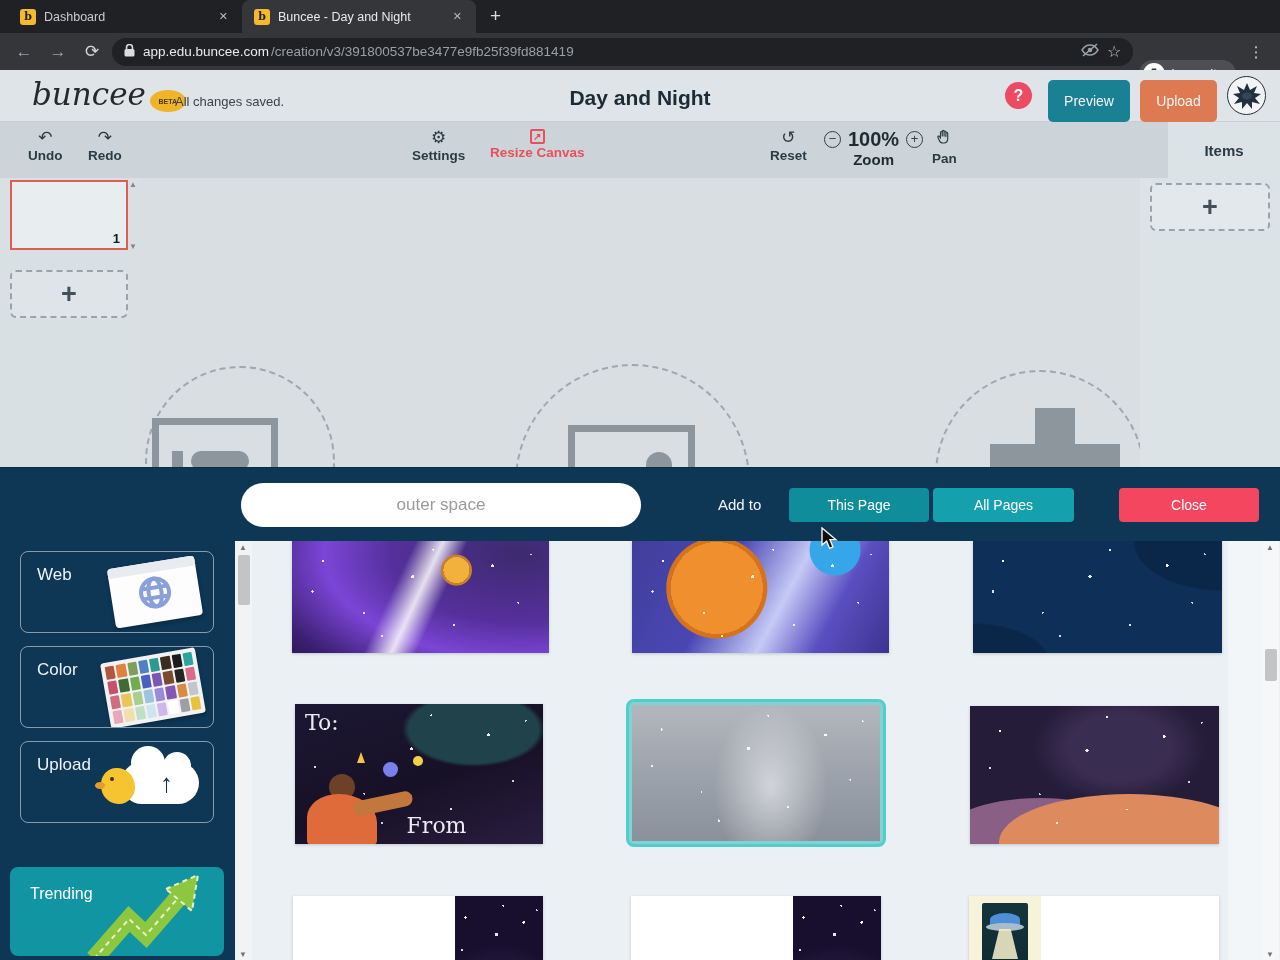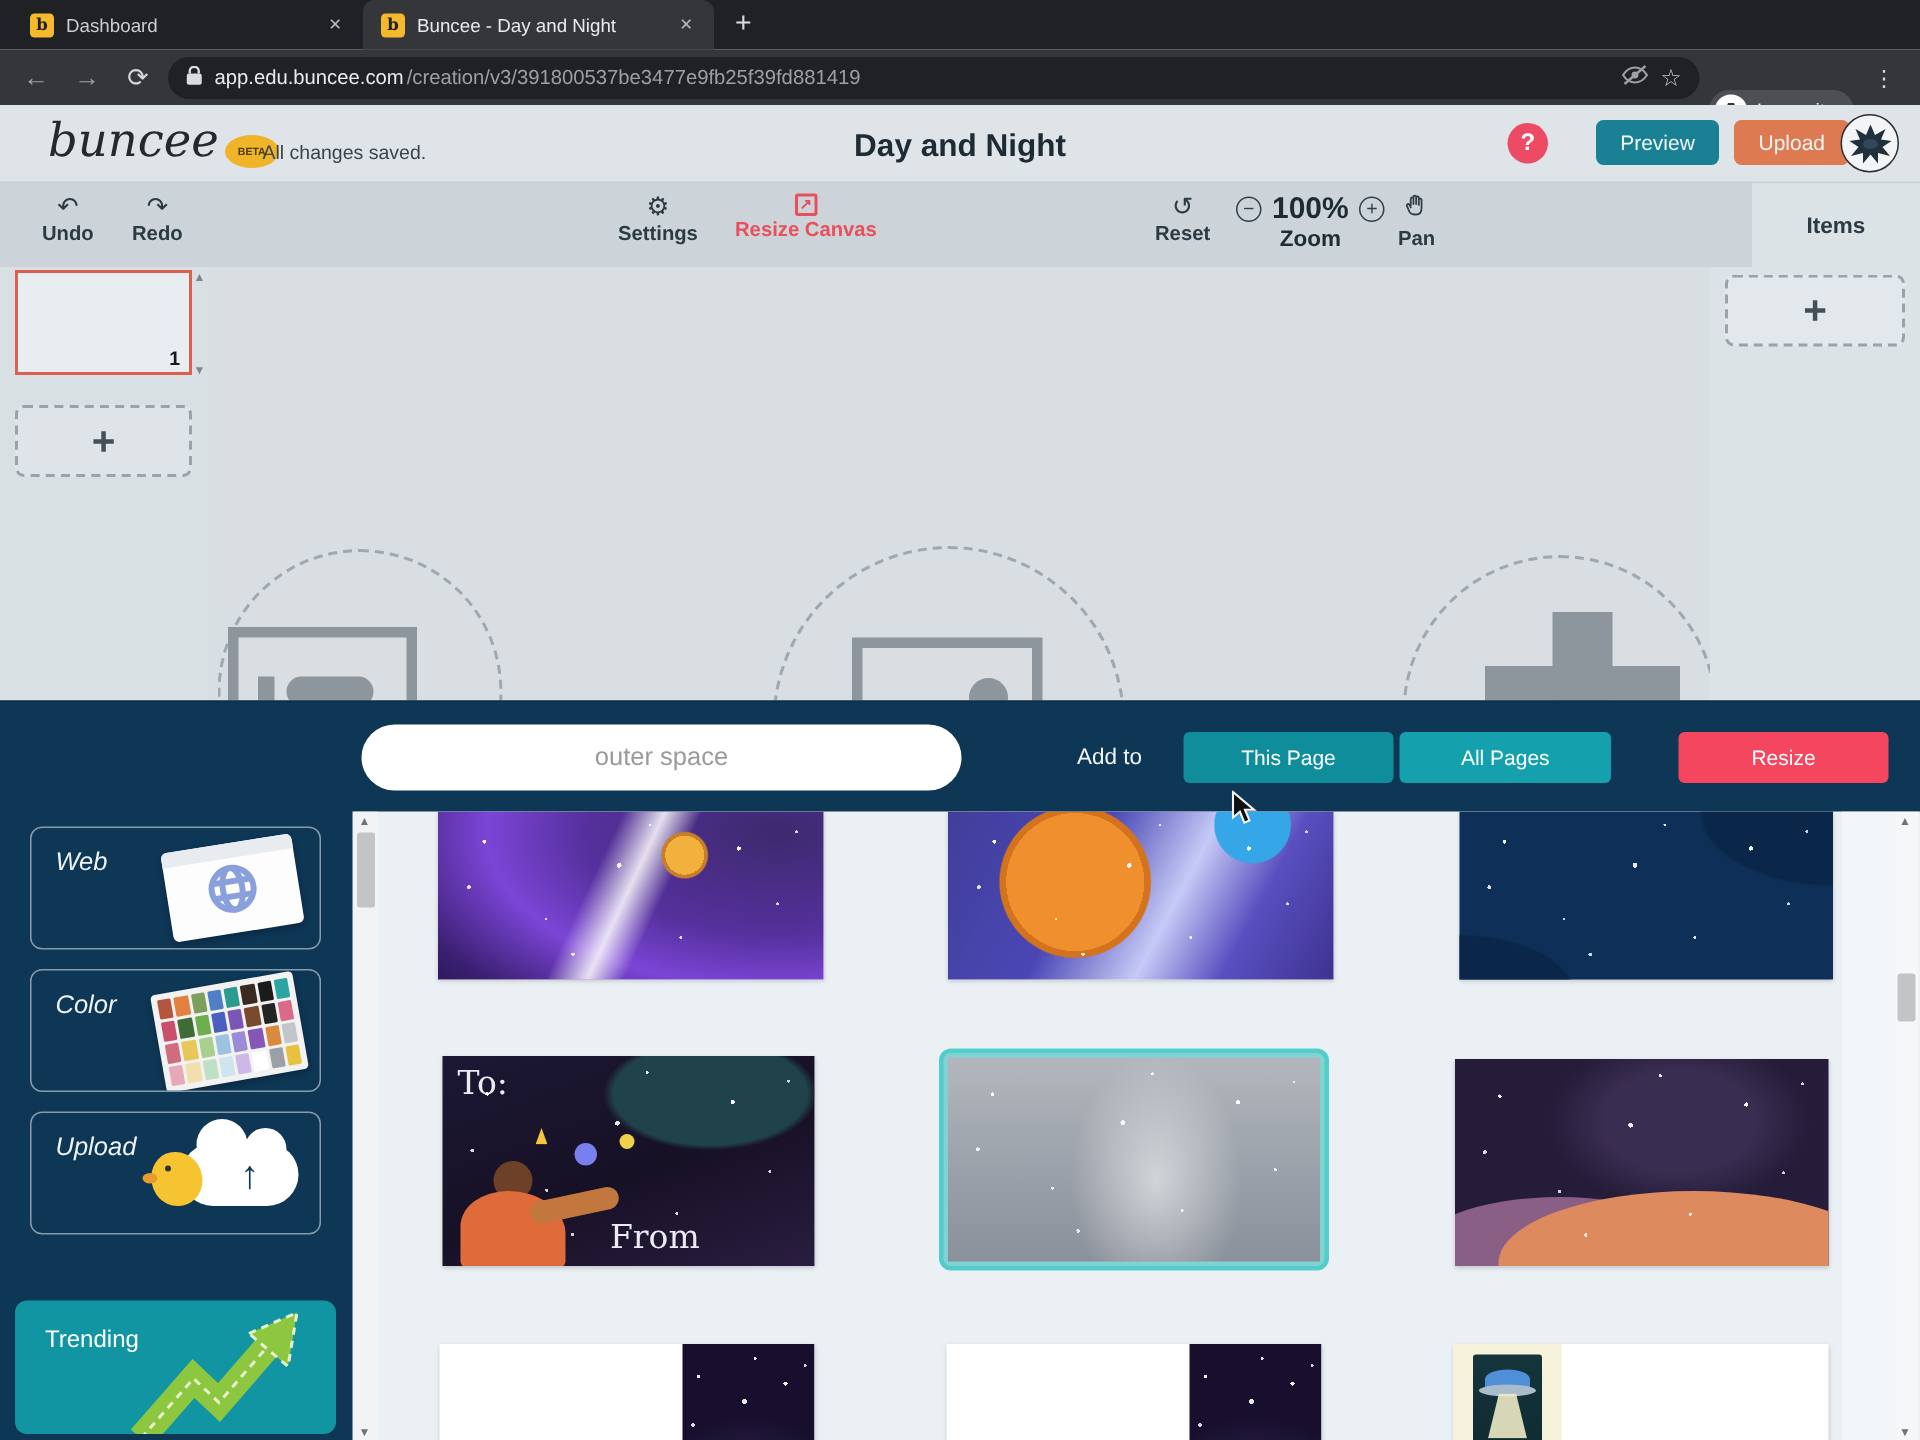--- a/index.html
+++ b/index.html
@@ -23,21 +23,21 @@
   #urlpill .spacer { flex:1; }
   .chip { background:#4d4f54; border-radius:14px; height:28px; display:flex; align-items:center; gap:6px; padding:0 12px 0 4px; color:#f0f1f3; font-size:13px;margin-top:44px; }
   .chip .ic { width:22px; height:22px; border-radius:50%; background:#fff; display:flex; align-items:center; justify-content:center; }
 
   
   #appheader { left:0; top:70px; width:1280px; height:52px; background:#dee4e8; border-bottom:1px solid #c7cfd4; }
   #logo-wrap { left:32px; top:76px; display:flex; align-items:flex-start; position:absolute; }
   #saved { left:175px; top:94px; font-size:13px; color:#3a444b; position:absolute; }
   #doc-title { left:0; top:86px; width:1280px; text-align:center; font-size:21px; font-weight:bold; color:#1d2b34; position:absolute; }
   #help-btn { left:1005px; top:82px; width:27px; height:27px; border-radius:50%; background:#ed4a63; color:#fff; font-weight:bold; font-size:16px; display:flex; align-items:center; justify-content:center; position:absolute; }
-  .hdr-btn { position:absolute; top:80px; height:30px; border-radius:5px; color:#f2f5f6; font-size:14px; display:flex; align-items:center; justify-content:center;margin-left:16px; }
+  .hdr-btn { position:absolute; top:80px; height:42px; border-radius:5px; color:#f2f5f6; font-size:14px; display:flex; align-items:center; justify-content:center; }
   #preview-btn { left:1048px; width:82px; background:#1a8093; }
   #share-btn { left:1140px; width:77px; background:#de7a52; }
   #avatar { left:1227px; top:76px; width:39px; height:39px; border-radius:50%; background:#f2f4f5; border:1.5px solid #2a2f33; position:absolute; display:flex; align-items:center; justify-content:center; }
 
   
   #toolbar { left:0; top:122px; width:1280px; height:56px; background:#ccd4d9; display:flex; }
   .tb-side { width:140px; background:#dce3e7; display:flex; align-items:center; justify-content:center; font-size:15px; font-weight:bold; color:#2c3a43; }
   .tb-side.right { width:112px; margin-left:auto; }
   .tb-mid { flex:1; position:relative; }
   .tb-item { position:absolute; top:7px; display:flex; flex-direction:column; align-items:center; gap:1px; color:#2c3a43; font-size:13.5px; font-weight:bold; }
@@ -71,21 +71,21 @@
   
   #panel { left:0; top:467px; width:1280px; height:493px; background:#0e3655; position:absolute; border-top:1px solid #0a2c47; }
   #search-pill { left:241px; top:15px; width:400px; height:44px; border-radius:22px; background:#fff; position:absolute; }
   #search-input { width:100%; height:100%; border:none; outline:none; border-radius:22px; text-align:center; font-size:17px; color:#9a9a9a; font-family:"Liberation Sans",sans-serif; background:transparent; }
   #addto { left:718px; top:28px; color:#f2f6f8; font-size:15px; position:absolute; }
   .panel-btn { position:absolute; top:20px; height:34px; border-radius:4px; color:#fff; font-size:14px; display:flex; align-items:center; justify-content:center; }
   #btn-thispage { left:789px; width:140px; background:#0f8d9b; }
   #btn-allpages { left:933px; width:141px; background:#14a0ad; }
   #btn-close { left:1119px; width:140px; background:#f4465f; }
 
-  .src-card { position:absolute; left:20px; width:194px; height:82px; border:1.5px solid rgba(255,255,255,.5); border-radius:8px; color:#eef3f5; font-size:17px; overflow:hidden;font-style:italic; }
+  .src-card { position:absolute; left:20px; width:194px; height:82px; border:1.5px solid rgba(255,255,255,.5); border-radius:8px; color:#eef3f5; font-size:17px; overflow:hidden; }
   .src-card .lbl { position:absolute; left:16px; top:13px; }
   .web-win { position:absolute; right:14px; top:10px; width:88px; height:60px; background:#fdfdfd; border-radius:4px; transform:rotate(-9deg); box-shadow:0 2px 4px rgba(0,0,0,.25); }
   .web-win .bar { height:10px; background:#e8ebf0; border-radius:4px 4px 0 0; }
   .web-globe { position:absolute; left:50%; top:55%; transform:translate(-50%,-50%); }
   .color-pal { position:absolute; right:12px; top:8px; width:96px; height:66px; background:#f2f2f2; border-radius:3px; transform:rotate(-10deg); box-shadow:0 2px 4px rgba(0,0,0,.25); display:grid; grid-template-columns:repeat(8,1fr); gap:2px; padding:4px; }
   .color-pal i { border-radius:1px; display:block; }
   .cloud { position:absolute; right:14px; top:20px; width:78px; height:42px; background:#fff; border-radius:21px; }
   .cloud::before { content:""; position:absolute; left:10px; top:-16px; width:34px; height:34px; background:#fff; border-radius:50%; }
   .cloud::after { content:""; position:absolute; right:8px; top:-10px; width:28px; height:28px; background:#fff; border-radius:50%; }
   .up-arrow { position:absolute; right:40px; top:26px; font-size:26px; font-weight:bold; color:#0e3655; z-index:2; }
@@ -317,21 +317,21 @@
   </div>
 </div>
 
 <div id="panel">
   <div id="search-pill">
     <input id="search-input" readonly="" value="outer space" style="">
   </div>
   <span id="addto">Add to</span>
   <div class="panel-btn" id="btn-thispage">This Page</div>
   <div class="panel-btn" id="btn-allpages">All Pages</div>
-  <div class="panel-btn" id="btn-close">Resize</div>
+  <div class="panel-btn" id="btn-close">Close</div>
 
   <div class="src-card" style="top:83px;">
     <span class="lbl">Web</span>
     <div class="web-win">
       <div class="bar"></div>
       <span class="web-globe">
         <svg width="38" height="38" viewBox="0 0 38 38">
             <circle cx="19" cy="19" r="14" fill="none" stroke="#8aa0dc" stroke-width="4"></circle>
             <ellipse cx="19" cy="19" rx="6.5" ry="14" fill="none" stroke="#8aa0dc" stroke-width="4"></ellipse>
             <line x1="5" y1="14" x2="33" y2="14" stroke="#8aa0dc" stroke-width="4"></line>

